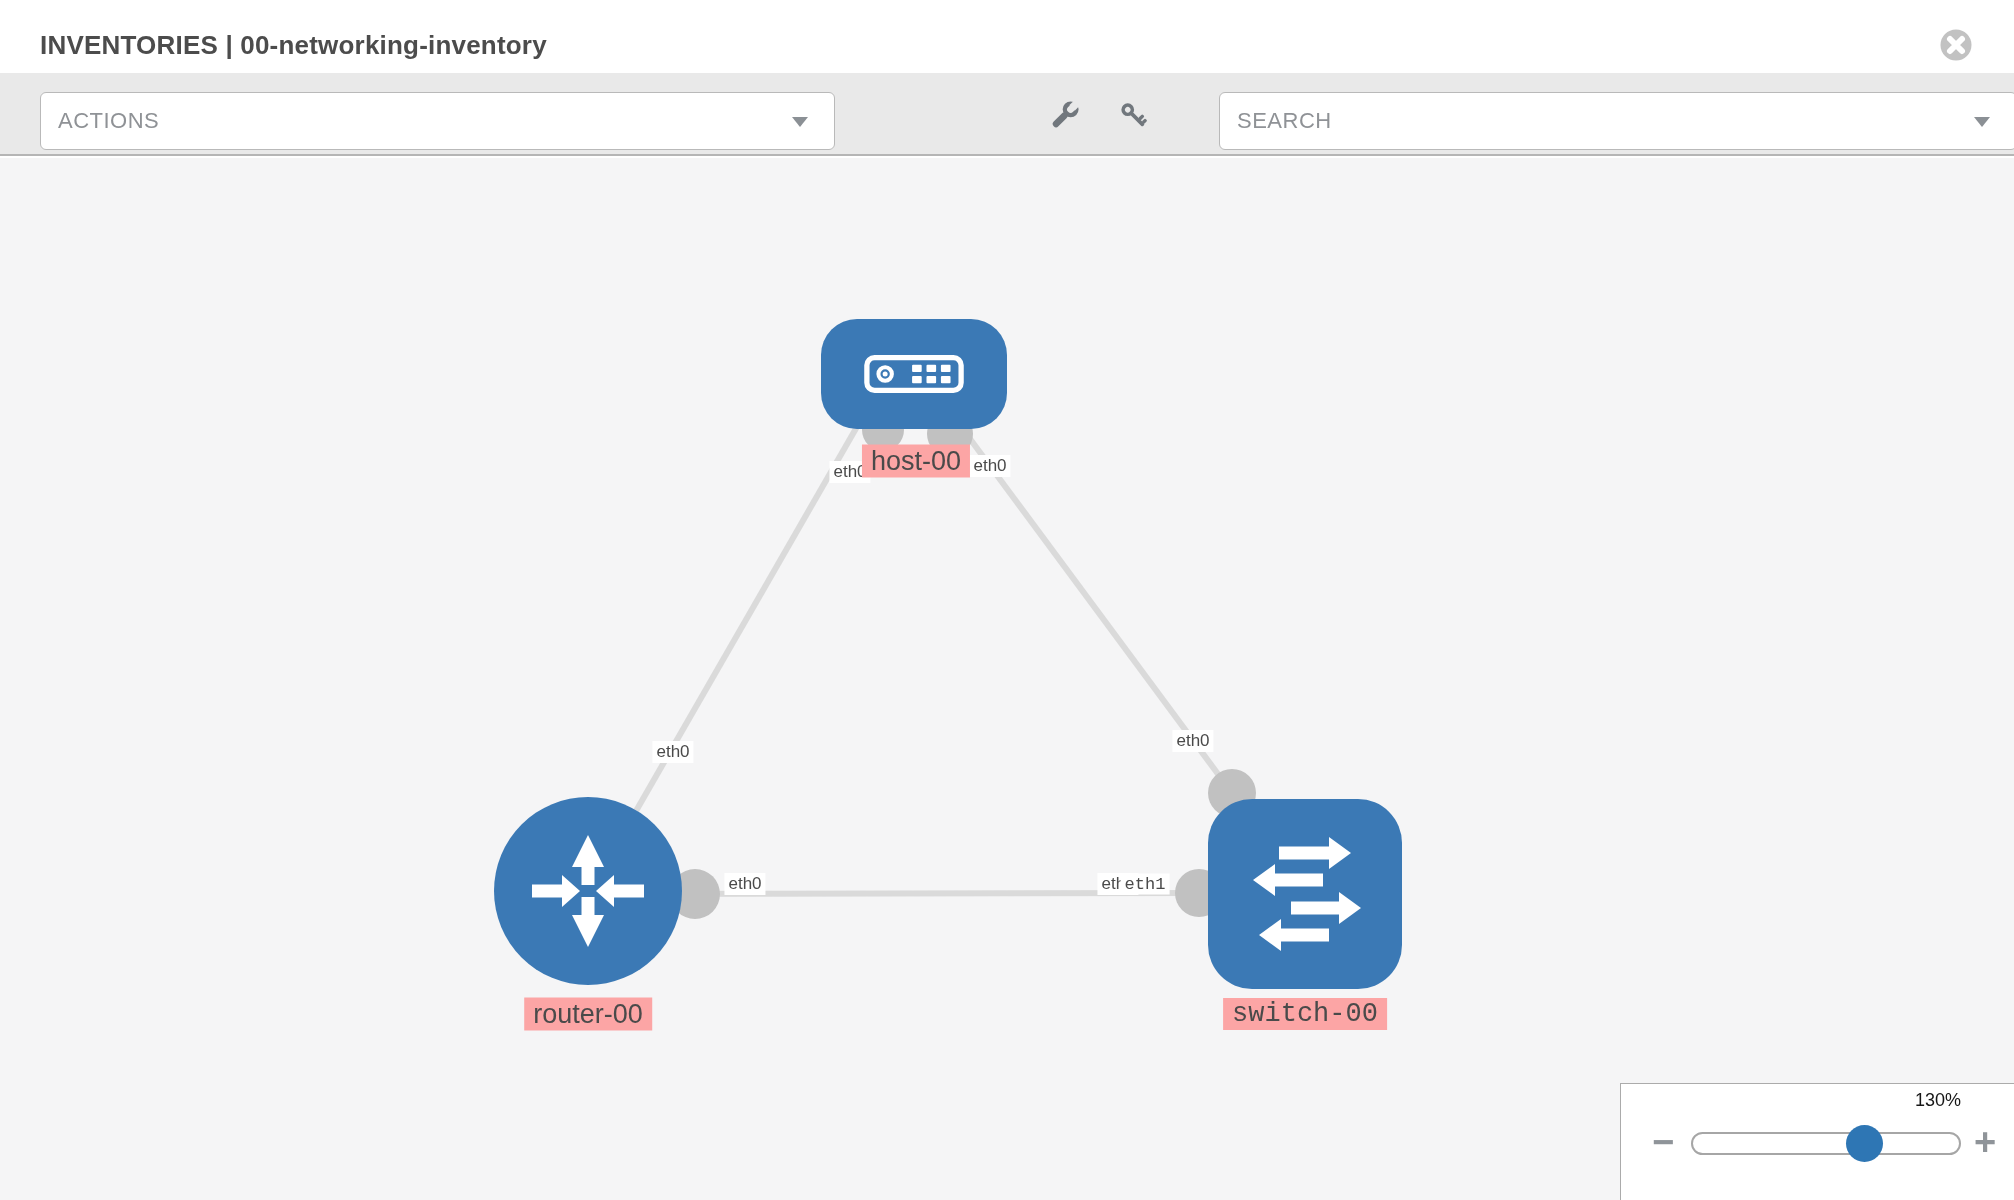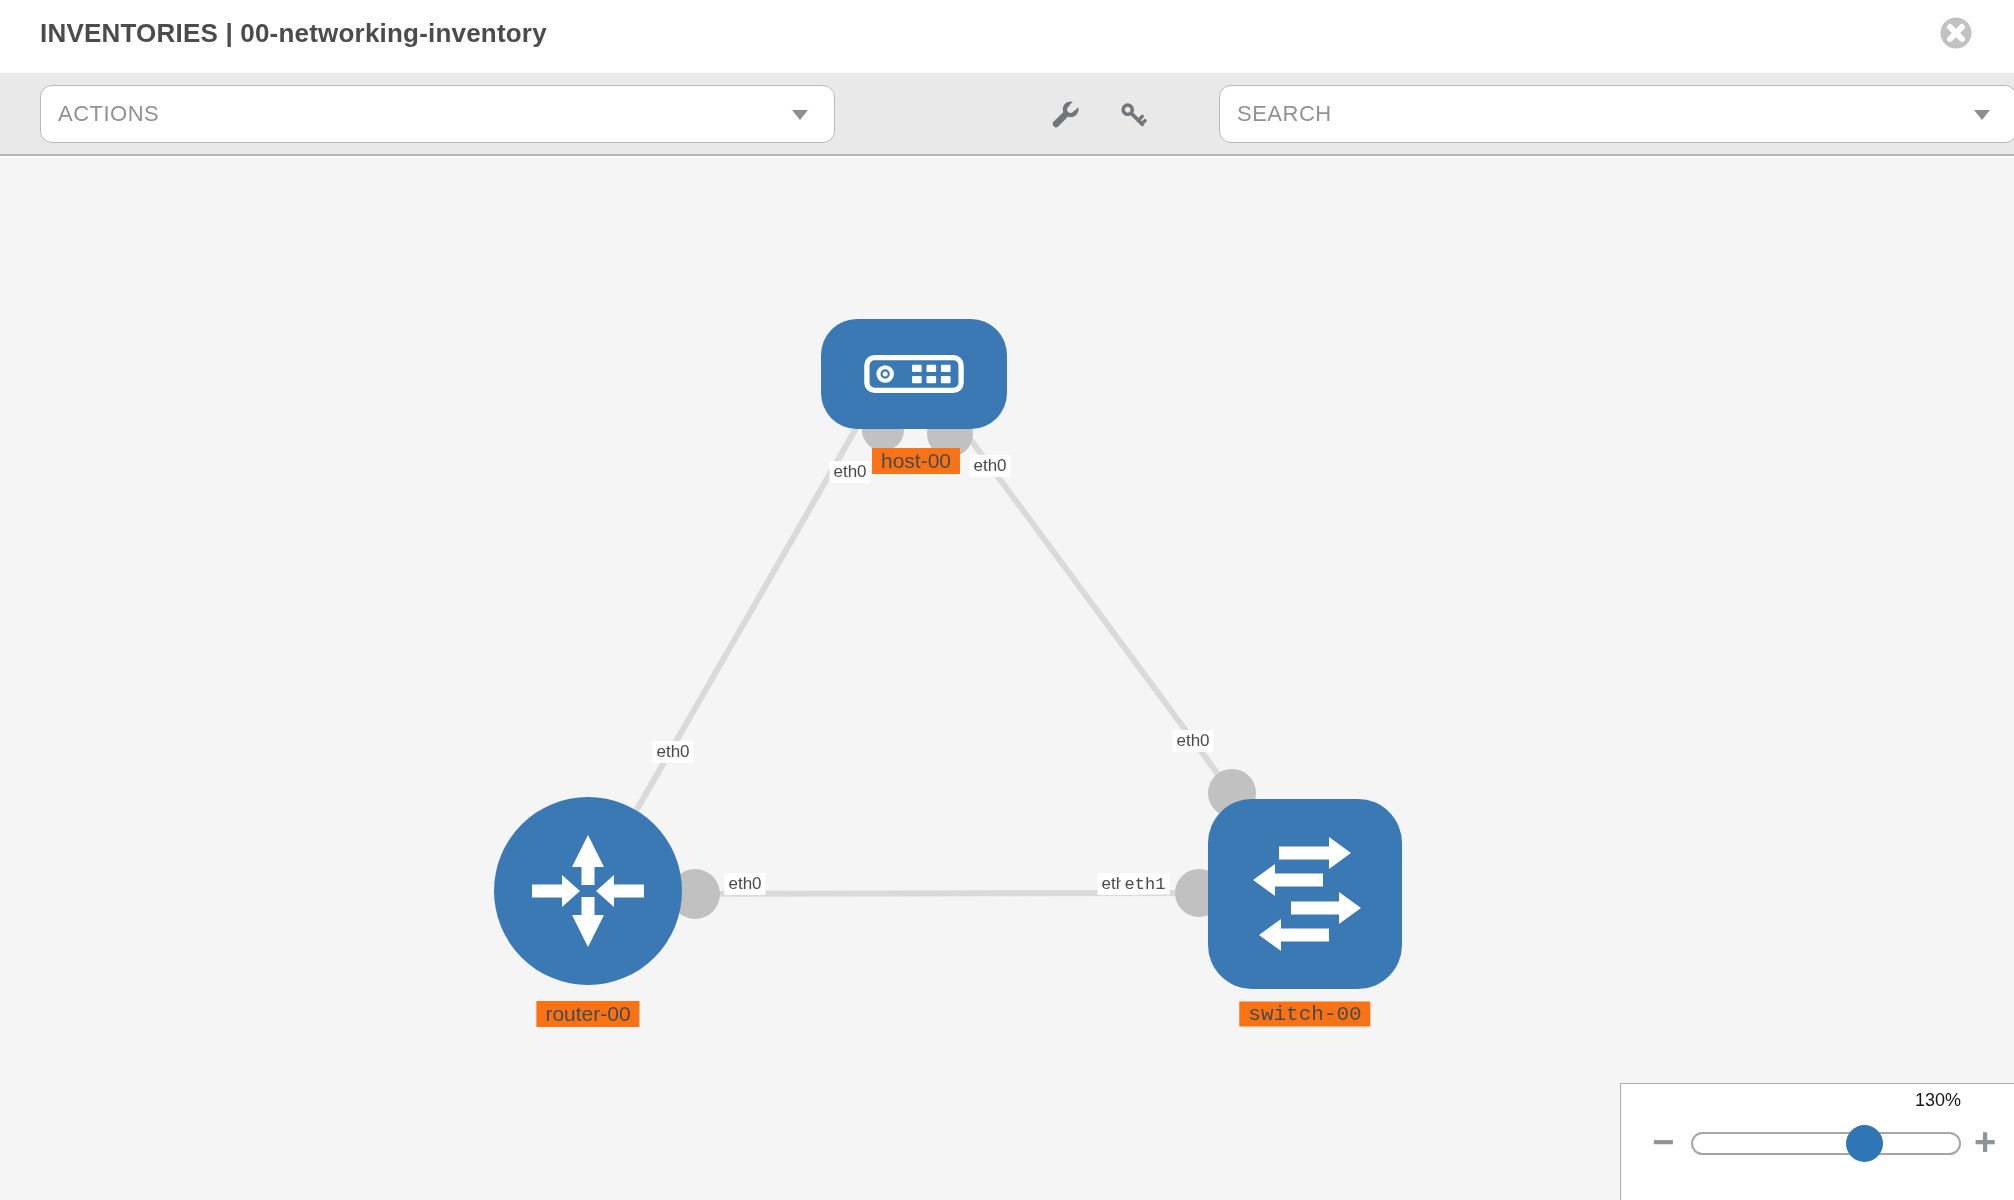--- a/index.html
+++ b/index.html
@@ -1,50 +1,50 @@
 <!DOCTYPE html>
 <html><head>
 <meta charset="utf-8">
 <style>
   * { margin:0; padding:0; box-sizing:border-box; }
   html,body { width:2014px; height:1200px; overflow:hidden;
               font-family:"Liberation Sans", sans-serif; background:#ffffff; }
 
   
-  .header { position:absolute; left:0; top:0; width:2014px; height:79px;
+  .header { position:absolute; left:0; top:12px; width:2014px; height:79px;
             background:#ffffff; border-bottom:2px solid #b9b9b9; }
   .page-title { position:absolute; left:40px; top:18px; font-size:26px;
                 font-weight:bold; color:#4c4c4c; letter-spacing:.2px; }
   .close-btn { position:absolute; left:1939px; top:16px; width:34px; height:34px;
                border:none; background:transparent; cursor:pointer; }
 
   
   .toolbar { position:absolute; left:0; top:73px; width:2014px; height:83px;
              background:#e9e9e9; border-bottom:2px solid #b5b5b5; }
-  .select-box { position:absolute; top:12px; height:58px; background:#ffffff;
-                border:1px solid #b9b9b9; border-radius:12px; cursor:pointer;text-align:center; }
+  .select-box { position:absolute; top:19px; height:58px; background:#ffffff;
+                border:1px solid #b9b9b9; border-radius:6px; cursor:pointer;text-align:center; }
   .select-box .lbl { position:absolute; left:17px; top:0; line-height:56px;
                      font-size:22px; color:#8f9296; letter-spacing:.5px; }
   .caret { position:absolute; right:26px; top:24px; width:0; height:0;
            border-left:8px solid transparent; border-right:8px solid transparent;
            border-top:10px solid #8b9095; }
   .tool-ico { position:absolute; top:25px; width:34px; height:34px;
               background:transparent; border:none; cursor:pointer; }
 
   
   .canvas { position:absolute; left:0; top:158px; width:2014px; height:1042px;
             background:#f5f5f6; }
   .links-svg { position:absolute; left:0; top:0; }
   .node { position:absolute; background:#3b79b5; display:flex;
           align-items:center; justify-content:center; cursor:pointer; }
   .chip { position:absolute; transform:translate(-50%,-50%); background:#ffffff;
           color:#4a4a4a; font-size:17px; padding:1px 4px; white-space:nowrap; z-index:6; }
   .chip.back { z-index:5; }
-  .node-label { position:absolute; transform:translate(-50%,-50%); background:#f97316;
-                color:#4a4a4a; font-size:21px; padding:1px 9px; white-space:nowrap; z-index:7; }
+  .node-label { position:absolute; transform:translate(-50%,-50%); background:#fca5a5;
+                color:#4a4a4a; font-size:27px; padding:1px 9px; white-space:nowrap; z-index:7; }
 
   
   .zoom-panel { position:absolute; left:1620px; top:1083px; width:395px; height:118px;
                 background:#ffffff; border:1px solid #ababab; }
   .zoom-level { position:absolute; left:70px; top:6px; width:270px;
                 text-align:right; font-size:18px; color:#161616; }
   .zoom-minus, .zoom-plus { position:absolute; top:36px; width:36px; height:44px;
                 border:none; background:transparent; font-size:38px; font-weight:bold;
                 color:#8f9499; line-height:40px; text-align:center; cursor:pointer; }
   .zoom-minus { left:24px; } .zoom-plus { left:346px; }

